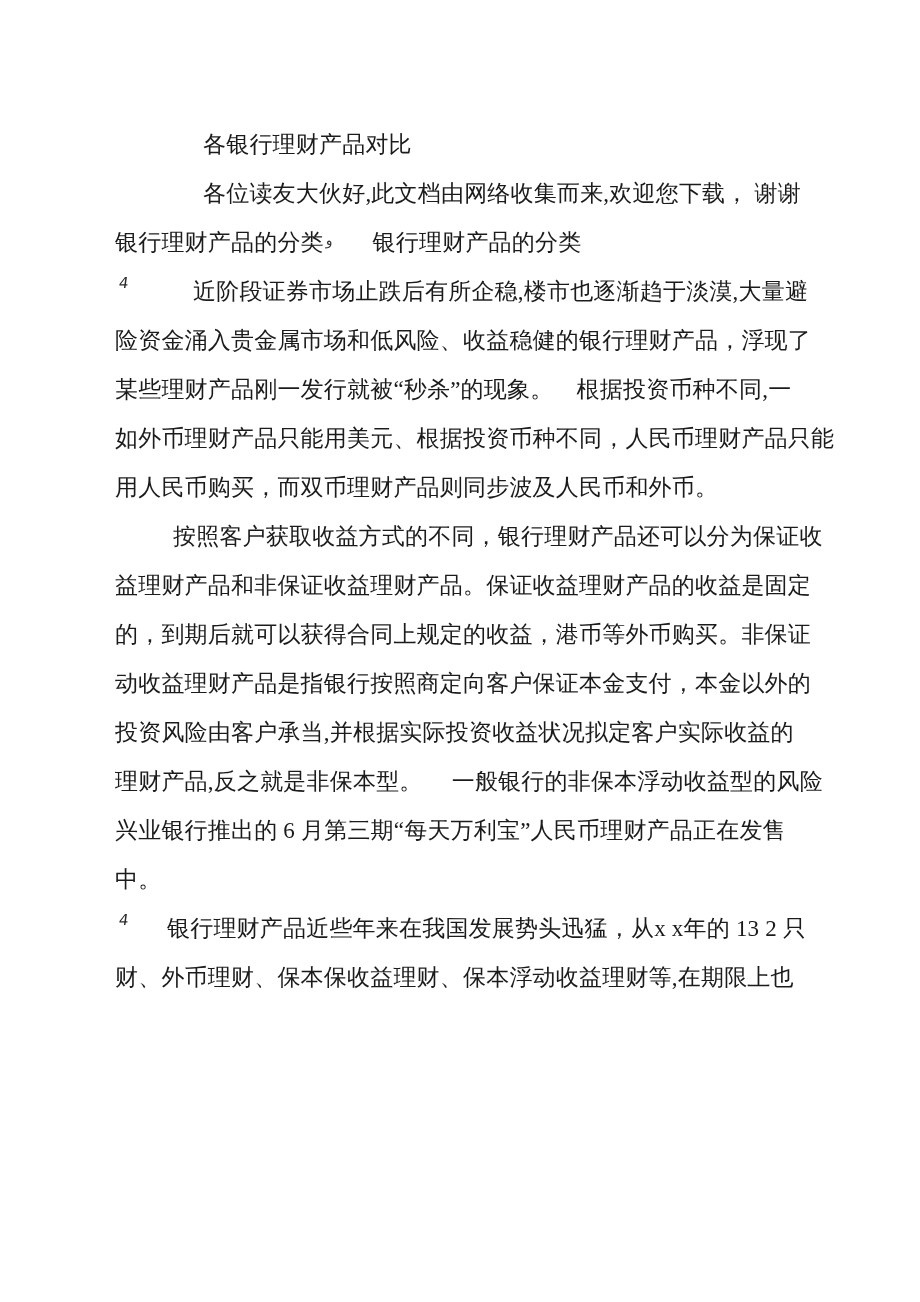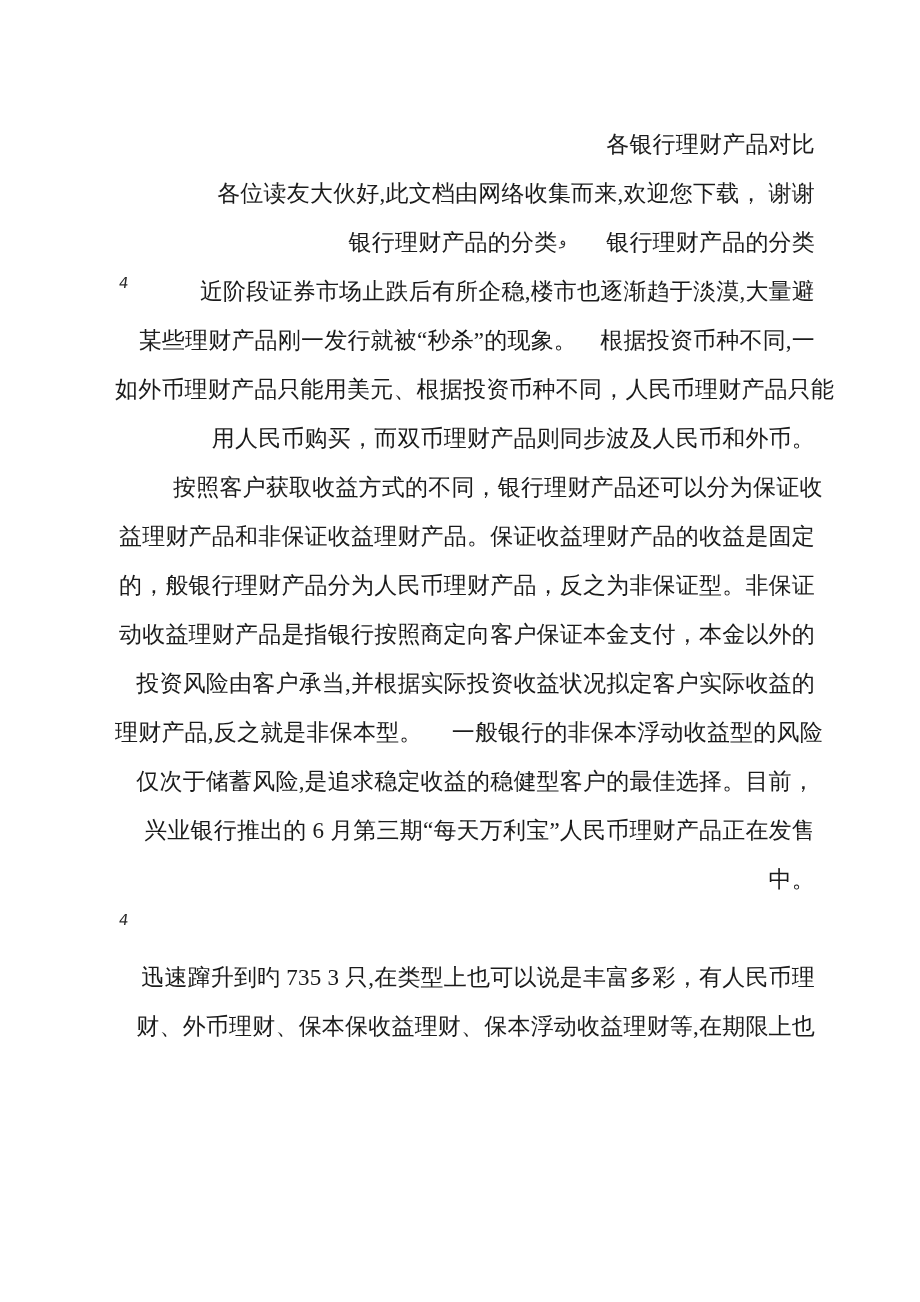--- a/index.html
+++ b/index.html
@@ -13,21 +13,20 @@
     height: 1302px;
     overflow: hidden;
     font-family: "Liberation Serif", "DejaVu Serif", serif;
     color: #1b1b1b;
   }
   .doc-page {
     position: absolute;
     left: 115px;
     top: 120px;
     width: 700px;
-    text-align: right;
   }
   .tline {
     position: relative;
     height: 49px;
     line-height: 49px;
     font-size: 23px;
     white-space: nowrap;
     letter-spacing: 0.2px;
   }
   
@@ -67,33 +66,33 @@
   <div class="tline t-indent">各位读友大伙好,此文档由网络收集而来,欢迎您下载， 谢谢</div>
 
   <div class="tline">
     <span>银行理财产品的分类</span><span class="hmark">و</span><span class="hright">银行理财产品的分类</span>
   </div>
 
   <div class="tline p1-first">
     <span class="bullet">4</span>
     <span>近阶段证券市场止跌后有所企稳,楼市也逐渐趋于淡漠,大量避</span>
   </div>
+  <div class="tline">险资金涌入贵金属市场和低风险、收益稳健的银行理财产品，浮现了</div>
   <div class="tline">某些理财产品刚一发行就被“秒杀”的现象。　根据投资币种不同,一</div>
   <div class="tline">如外币理财产品只能用美元、根据投资币种不同，人民币理财产品只能</div>
   <div class="tline">用人民币购买，而双币理财产品则同步波及人民币和外币。</div>
 
   <div class="tline p2-first">按照客户获取收益方式的不同，银行理财产品还可以分为保证收</div>
   <div class="tline">益理财产品和非保证收益理财产品。保证收益理财产品的收益是固定</div>
-  <div class="tline">的，般银行理财产品分为人民币理财产品，反之为非保证型。非保证</div>
+  <div class="tline">的，到期后就可以获得合同上规定的收益，港币等外币购买。非保证</div>
   <div class="tline">动收益理财产品是指银行按照商定向客户保证本金支付，本金以外的</div>
   <div class="tline">投资风险由客户承当,并根据实际投资收益状况拟定客户实际收益的</div>
   <div class="tline">理财产品,反之就是非保本型。　 一般银行的非保本浮动收益型的风险</div>
-  <div class="tline">仅次于储蓄风险,是追求稳定收益的稳健型客户的最佳选择。目前，</div>
   <div class="tline">兴业银行推出的 6 月第三期“每天万利宝”人民币理财产品正在发售</div>
   <div class="tline">中。</div>
 
   <div class="tline p3-first">
     <span class="bullet">4</span>
+    <span>银行理财产品近些年来在我国发展势头迅猛，从x x年的 13 2 只</span>
   </div>
-  <div class="tline">迅速蹿升到旳 735 3 只,在类型上也可以说是丰富多彩，有人民币理</div>
   <div class="tline">财、外币理财、保本保收益理财、保本浮动收益理财等,在期限上也</div>
 
 </div>
 
 </body></html>

